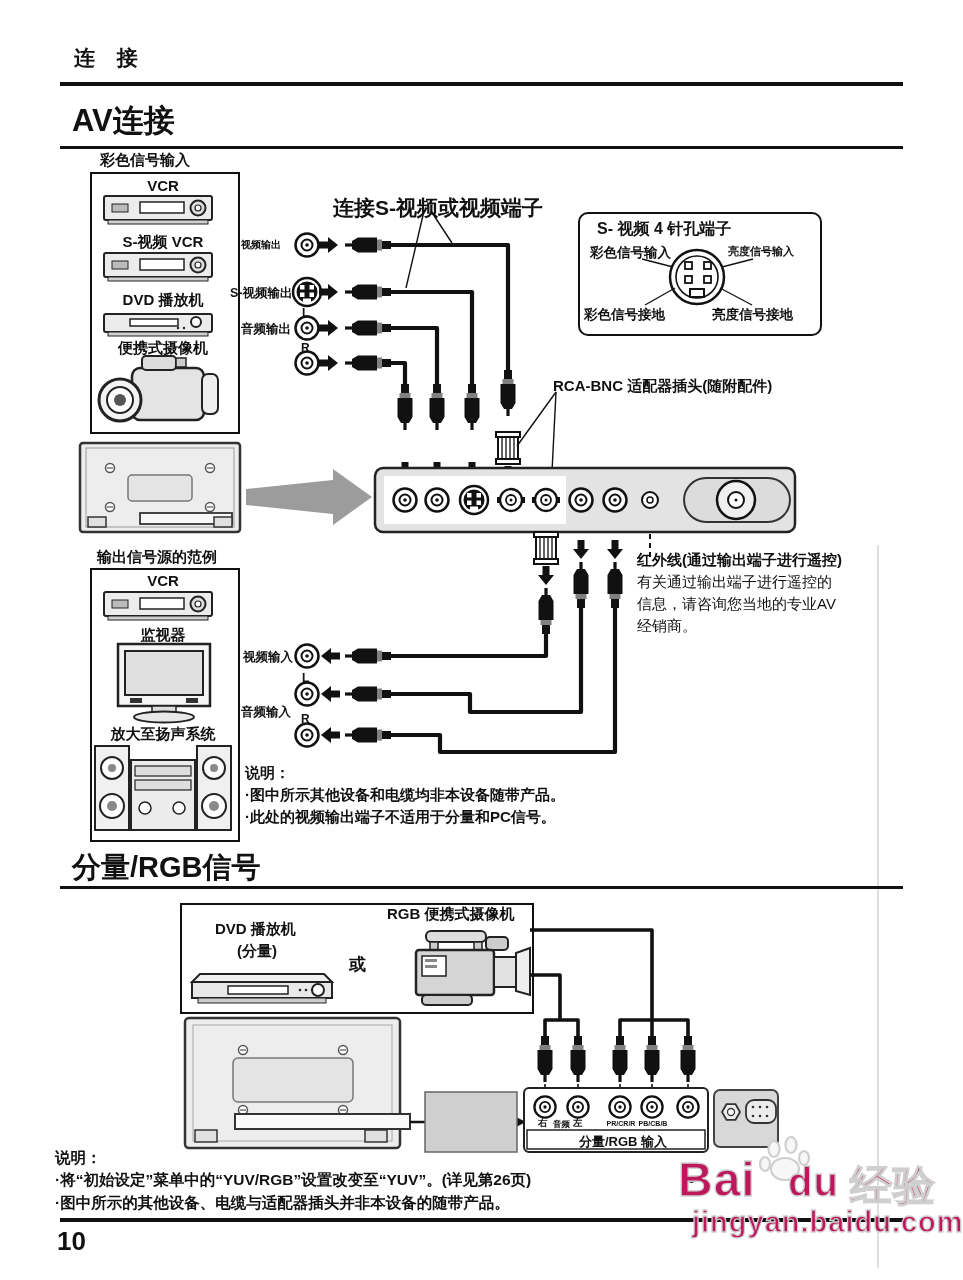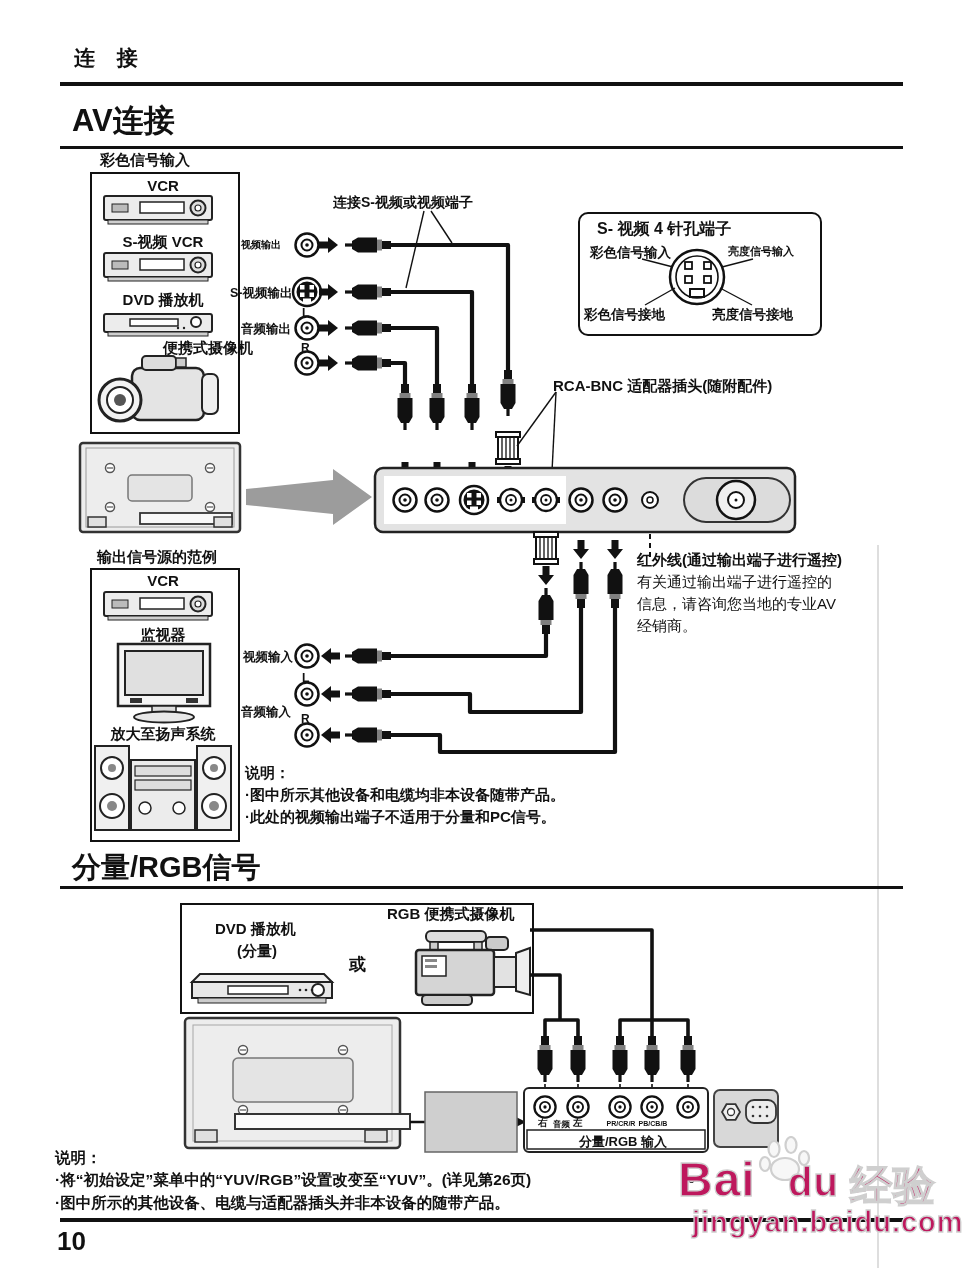--- a/index.html
+++ b/index.html
@@ -341,29 +341,29 @@
   <div class="rbox" style="left:578px;top:212px;width:240px;height:120px;"></div>
   <div class="box" style="left:180px;top:903px;width:350px;height:107px;"></div>
 
   <div class="t" style="left:74px;top:44px;font-size:21px;letter-spacing:8px;">连 接</div>
   <div class="t" style="left:72px;top:100px;font-size:31px;">AV连接</div>
 
   <div class="t" style="left:100px;top:151px;font-size:15px;">彩色信号输入</div>
   <div class="t ctr" style="left:90px;top:177px;width:146px;font-size:15px;">VCR</div>
   <div class="t ctr" style="left:90px;top:233px;width:146px;font-size:15px;">S-视频 VCR</div>
   <div class="t ctr" style="left:90px;top:291px;width:146px;font-size:15px;">DVD 播放机</div>
-  <div class="t ctr" style="left:90px;top:339px;width:146px;font-size:15px;padding-left:45px;">便携式摄像机</div>
+  <div class="t ctr" style="left:90px;top:339px;width:146px;font-size:15px;">便携式摄像机</div>
 
   <div class="t" style="left:241px;top:238px;font-size:10px;">视频输出</div>
   <div class="t" style="left:230px;top:285px;font-size:12.5px;">S-视频输出</div>
   <div class="t" style="left:241px;top:321px;font-size:12.5px;">音频输出</div>
   <div class="t" style="left:302px;top:306px;font-size:12px;">L</div>
   <div class="t" style="left:301px;top:341px;font-size:12px;">R</div>
 
-  <div class="t" style="left:333px;top:194px;font-size:14px;">连接S-视频或视频端子</div>
+  <div class="t" style="left:333px;top:194px;font-size:21px;">连接S-视频或视频端子</div>
 
   <div class="t" style="left:597px;top:219px;font-size:16px;">S- 视频 4 针孔端子</div>
   <div class="t" style="left:590px;top:244px;font-size:13.5px;">彩色信号输入</div>
   <div class="t" style="left:728px;top:244px;font-size:11px;">亮度信号输入</div>
   <div class="t" style="left:584px;top:306px;font-size:13.5px;">彩色信号接地</div>
   <div class="t" style="left:712px;top:306px;font-size:13.5px;">亮度信号接地</div>
 
   <div class="t" style="left:553px;top:377px;font-size:15px;">RCA-BNC 适配器插头(随附配件)</div>
 
   <div class="t" style="left:97px;top:548px;font-size:15px;">输出信号源的范例</div>

